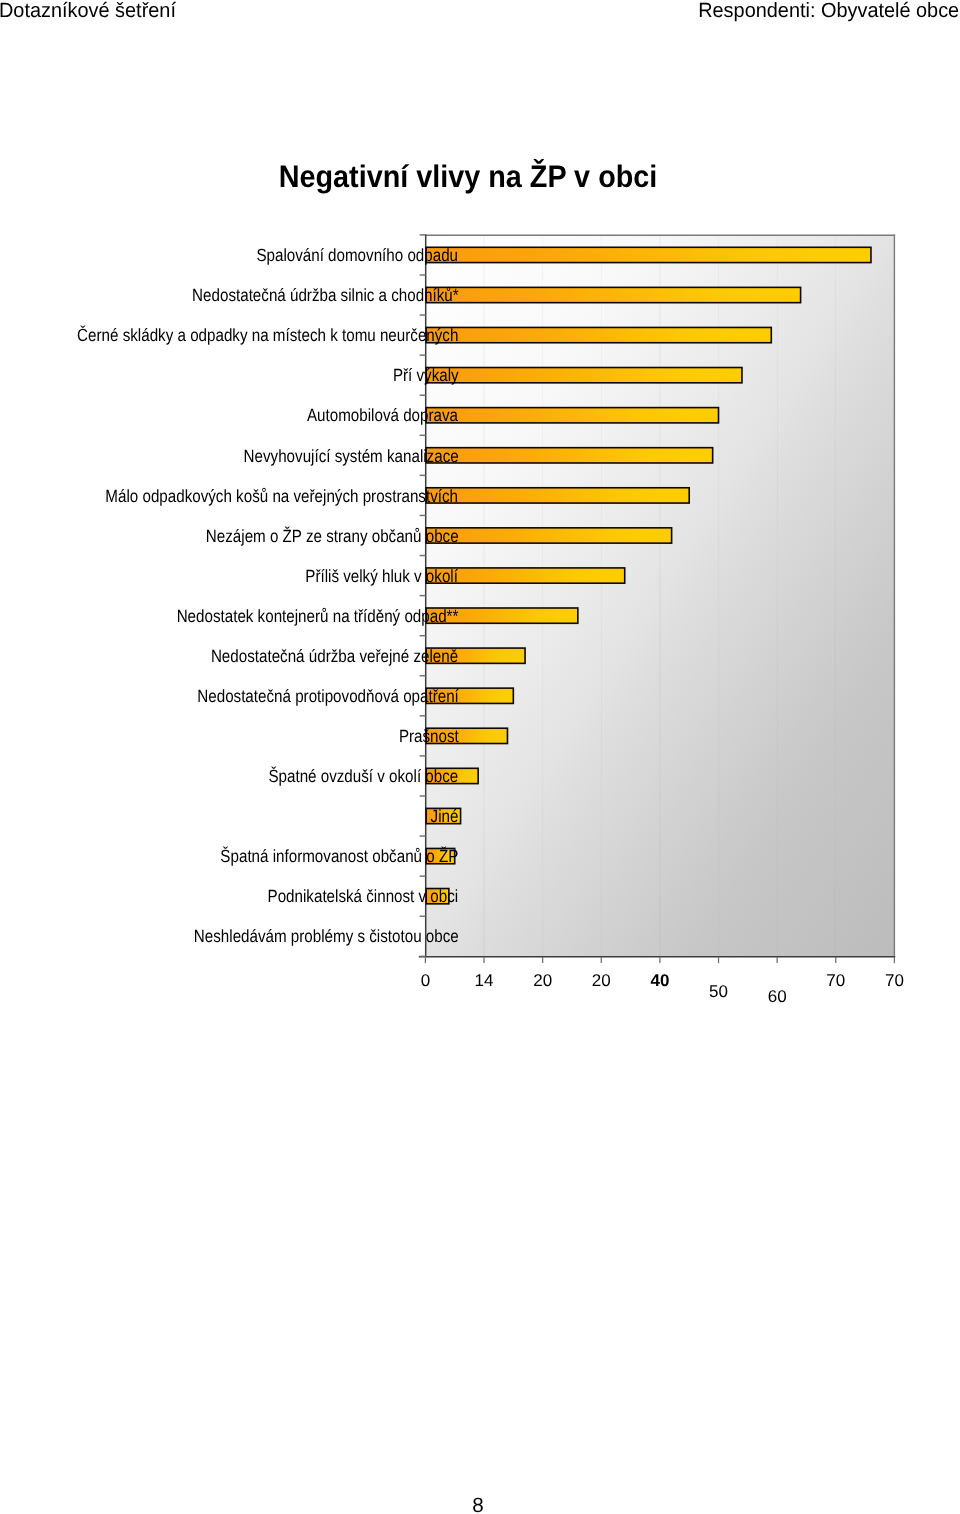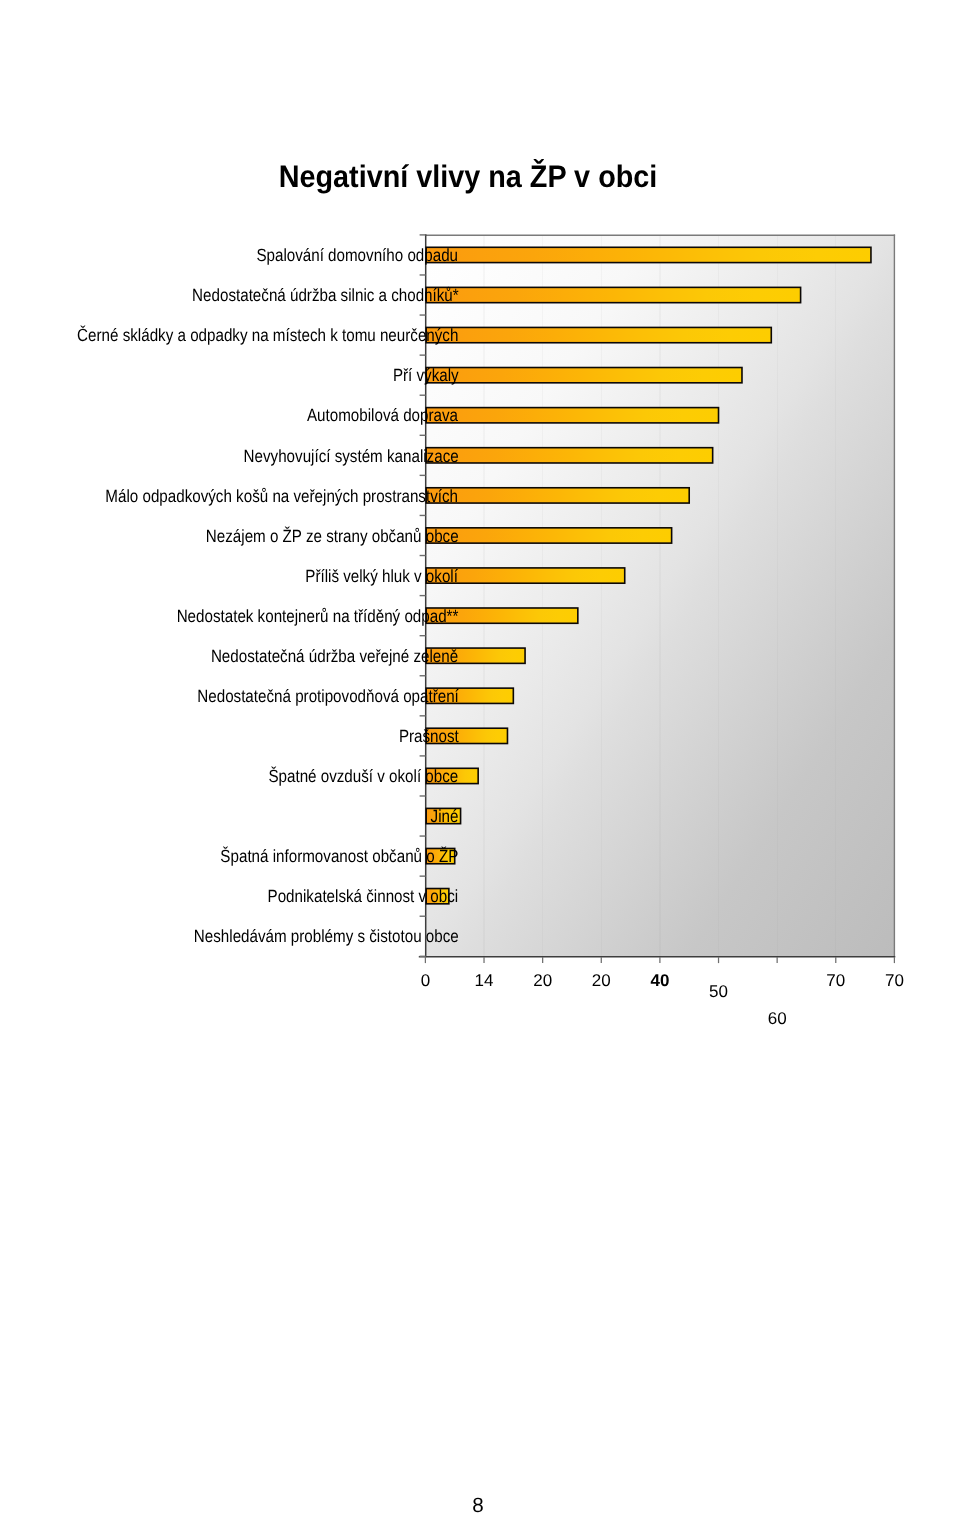--- a/index.html
+++ b/index.html
@@ -30,20 +30,24 @@
        transform:scaleX(.858);transform-origin:right top;}
   .xlab{position:absolute;font-size:17px;line-height:17px;text-align:center;width:60px;}
 
   .pageno{position:absolute;left:0;width:956px;top:1495px;text-align:center;font-size:20.6px;line-height:22px;}
 </style>
 </head>
 <body>
 
 <div class="page">
 
+  <div class="hdr">
+    <div class="hdr-left">Dotazníkové šetření</div>
+    <div class="hdr-right">Respondenti: Obyvatelé obce</div>
+  </div>
 
   <div class="chart">
     <div class="chart-title">Negativní vlivy na ŽP v obci</div>
     <div class="plot" id="plot"></div>
     <svg class="vec" id="vec" width="960" height="1010">
       <defs>
         <linearGradient id="barGrad" x1="0" y1="0" x2="1" y2="0">
           <stop offset="0" stop-color="#fb9a0f"></stop>
           <stop offset="0.12" stop-color="#fba00d"></stop>
           <stop offset="0.24" stop-color="#fba50b"></stop>
@@ -121,21 +125,21 @@
           <rect x="426.2" y="888.53" width="22.65" height="15.3" fill="url(#barGrad)" stroke="#0c0806" stroke-width="1.6"></rect>
         </g>
     </svg>
     <div id="layers">
         <div class="xlab" style="left: 395.4px; top: 971.5px;">0</div>
         <div class="xlab" style="left: 454.025px; top: 971.5px;">14</div>
         <div class="xlab" style="left: 512.65px; top: 971.5px;">20</div>
         <div class="xlab" style="left: 571.275px; top: 971.5px;">20</div>
         <div class="xlab" style="left: 629.9px; top: 971.5px; font-weight: bold;">40</div>
         <div class="xlab" style="left: 688.525px; top: 971.5px; margin-top: 11px;">50</div>
-        <div class="xlab" style="left: 747.15px; top: 1010px;">60</div>
+        <div class="xlab" style="left: 747.15px; top: 988px;">60</div>
         <div class="xlab" style="left: 805.775px; top: 971.5px;">70</div>
         <div class="xlab" style="left: 864.4px; top: 971.5px;">70</div>
         <div class="cat" style="top: 246.139px; right: 545.6px;">Spalování domovního odpadu</div>
         <div class="cat" style="top: 286.217px; right: 545.6px;">Nedostatečná údržba silnic a chodníků*</div>
         <div class="cat" style="top: 326.294px; right: 545.6px;">Černé skládky a odpadky na místech k tomu neurčených</div>
         <div class="cat" style="top: 366.372px; right: 545.6px;">Pří výkaly</div>
         <div class="cat" style="top: 406.45px; right: 545.6px;">Automobilová doprava</div>
         <div class="cat" style="top: 446.528px; right: 545.6px;">Nevyhovující systém kanalizace</div>
         <div class="cat" style="top: 486.606px; right: 545.6px;">Málo odpadkových košů na veřejných prostranstvích</div>
         <div class="cat" style="top: 526.683px; right: 545.6px;">Nezájem o ŽP ze strany občanů obce</div>

